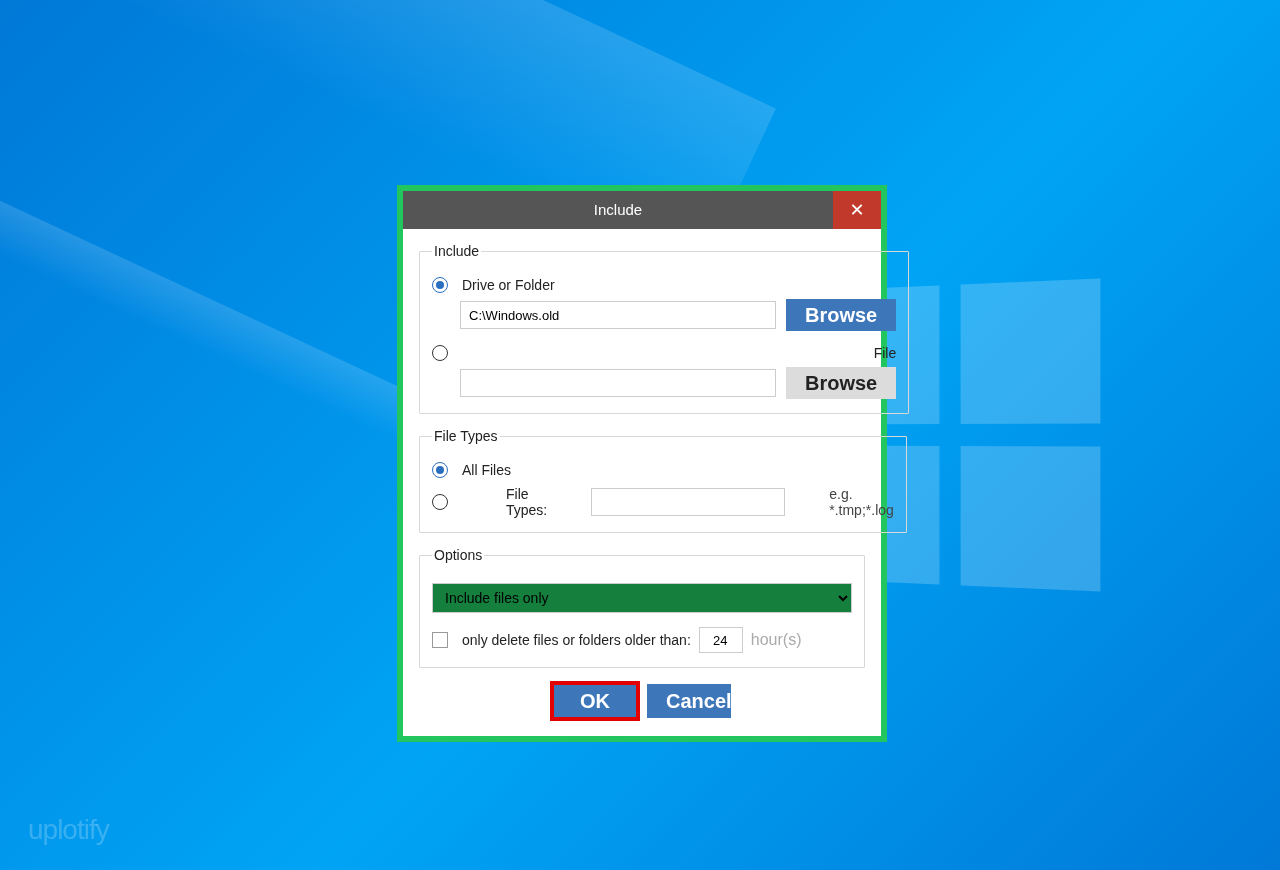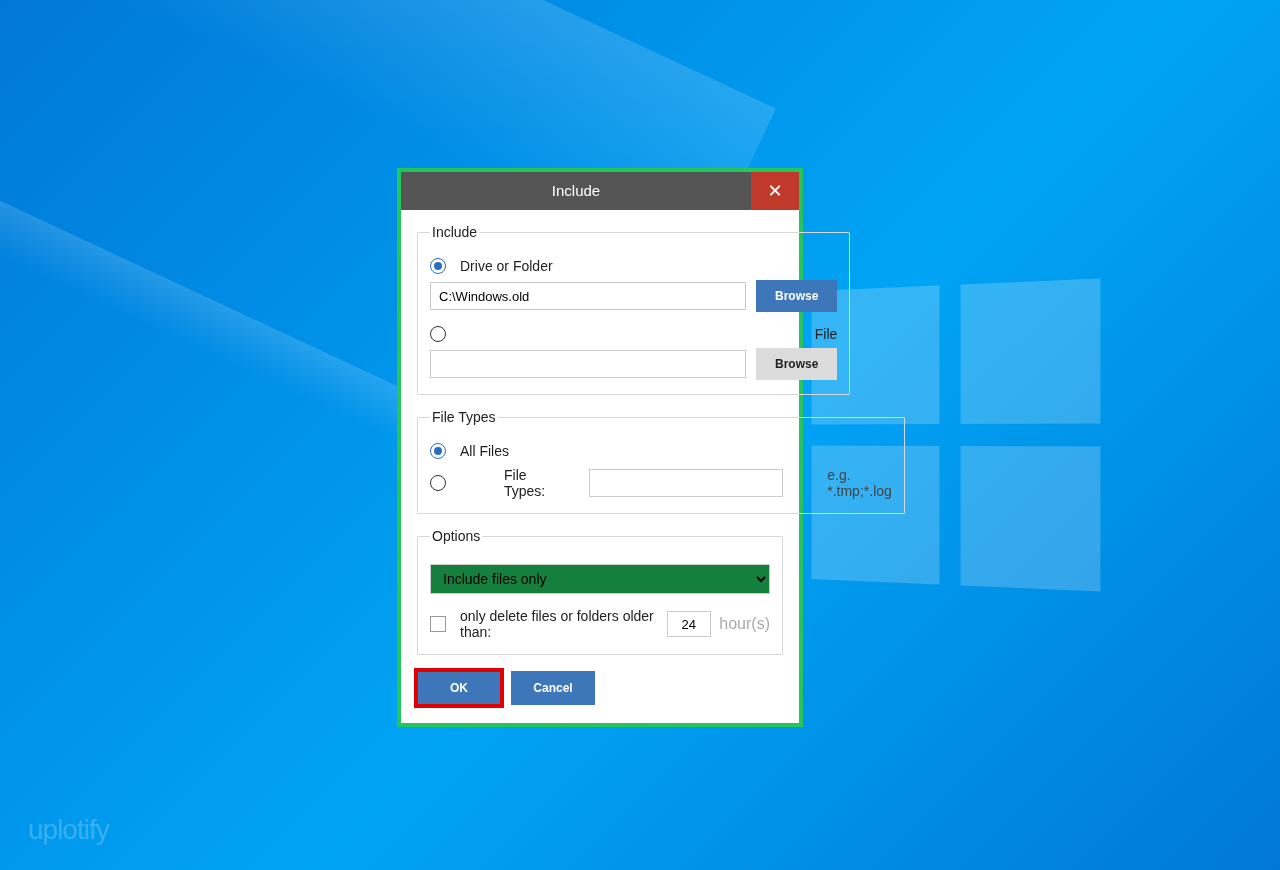--- a/index.html
+++ b/index.html
@@ -31,24 +31,24 @@
     .winlogo div { background: rgba(255,255,255,0.45); }
     
     .watermark {
       position:absolute; left:28px; bottom:24px;
       font-size:28px; font-weight:500; letter-spacing:-1px;
       color: rgba(255,255,255,0.22);
     }
     
     .dialog {
       position:absolute;
-      left:397px; top:168px;
-      width:406px;
+      left:397px; top:185px;
+      width:490px;
       background:#fff;
-      border:4px solid #22c55e;
+      border:6px solid #22c55e;
     }
     .titlebar {
       display:flex; align-items:stretch;
       background:#555; color:#fff;
       height:38px;
     }
     .titlebar .title { flex:1; text-align:center; line-height:38px; font-size:15px; }
     .closebtn {
       width:48px; background:#c0392b; color:#fff;
       display:flex; align-items:center; justify-content:center;
@@ -68,38 +68,38 @@
       margin-right:14px; position:relative; cursor:pointer; flex-shrink:0;
     }
     .radio:checked { border-color:#2a6fbf; }
     .radio:checked::after {
       content:""; position:absolute; left:3px; top:3px; width:8px; height:8px; border-radius:50%; background:#2a6fbf;
     }
     .lbl { font-size:14px; color:#222; }
     .textfield {
       height:28px; border:1px solid #ccc; padding:0 8px; font-size:13px; outline:none;
     }
-    .pathrow { display:flex; align-items:center; margin-top:6px; gap:10px; }
+    .pathrow { display:flex; align-items:center; margin-top:6px; margin-left:28px; gap:10px; }
     .pathrow .textfield { flex:0 0 316px; }
     .btn {
-      height:32px; padding:0 18px; font-size:12px; cursor:pointer;
+      height:32px; padding:0 18px; font-size:20px; cursor:pointer;
       border:1px solid transparent;
     }
     .btn-primary { background:#3d76b9; color:#fff; font-weight:600; }
     .btn-default { background:#dcdcdc; color:#222; font-weight:600; }
     .ft-row { display:flex; align-items:center; margin-top:8px; gap:10px; }
     .ft-row .textfield { flex:0 0 130px; }
     .hint { color:#444; font-size:14px; }
     .select { width:100%; height:30px; border:1px solid #ccc; padding:0 8px; font-size:14px; background:#15803d; margin-top:10px; }
     .checkbox {
       appearance:none; width:16px; height:16px; border:1px solid #999; margin-right:14px; cursor:pointer; flex-shrink:0;
     }
     .minifield { width:44px; height:26px; border:1px solid #ccc; text-align:center; font-size:13px; margin:0 8px;padding-left:7px; }
     .muted { color:#aaa; font-size:16px; }
-    .actions { display:flex; justify-content:flex-start; gap:10px; margin-top:16px; }
+    .actions { display:flex; justify-content:center; gap:10px; margin-top:16px; }
     .actions .btn { width:84px; height:34px; }
     .highlight { outline:4px solid #e30000; outline-offset:-1px; }
   </style>
 </head>
 <body>
 <div class="streak s1"></div>
 <div class="streak s2"></div>
 <div class="winlogo">
     <div></div>
     <div></div>

